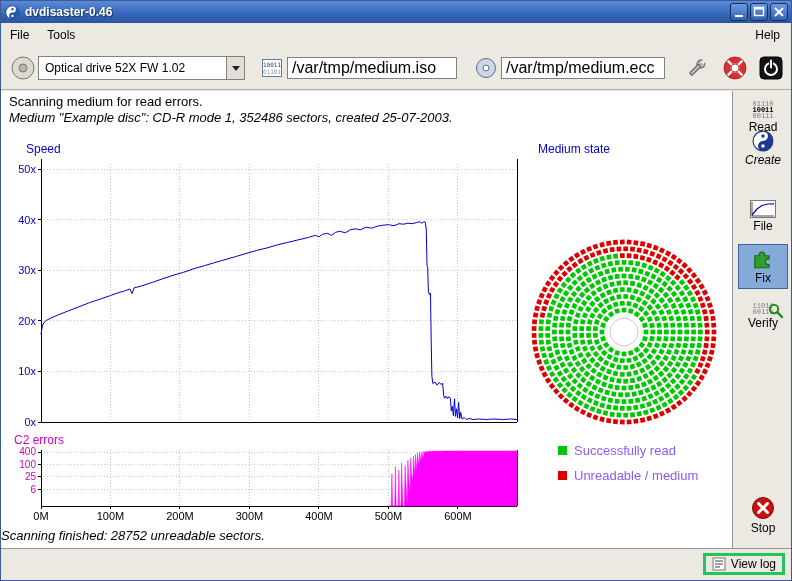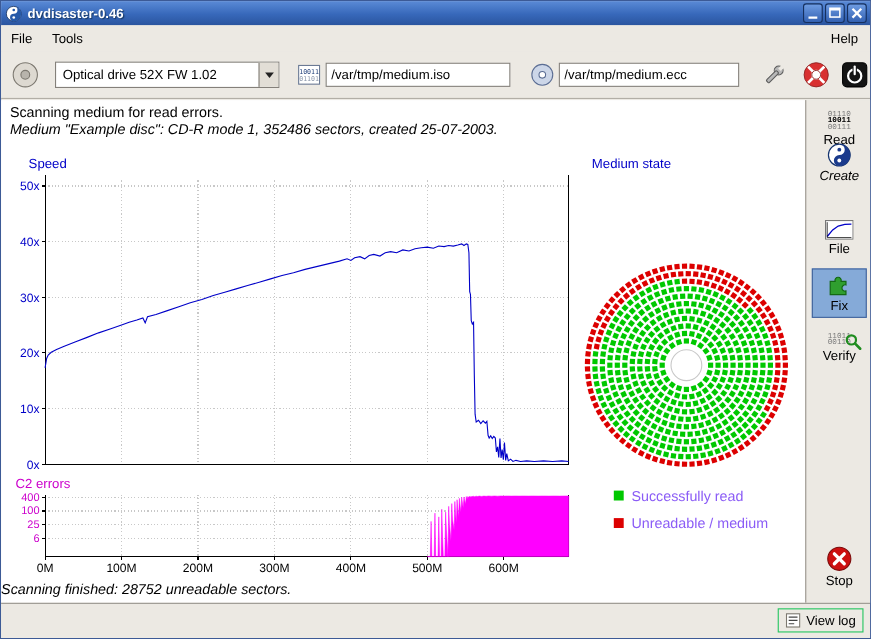--- a/index.html
+++ b/index.html
@@ -17,25 +17,25 @@
   .tb-btn{width:18px;height:18px;background:linear-gradient(#6e9ce2,#3361b2);border:1px solid #16305e;border-radius:3px;display:flex;align-items:center;justify-content:center;cursor:pointer;}
 
   
   .menubar{position:absolute;top:22px;left:0;width:100%;height:24px;background:#ece9e3;display:flex;align-items:center;font-size:12px;}
   .menu-item{padding:4px 9px;cursor:pointer;color:#000;}
   .menu-right{margin-left:auto;margin-right:2px;}
 
   
   .toolbar{position:absolute;top:46px;left:0;width:100%;height:43px;display:flex;align-items:center;border-bottom:1px solid #b2aea6;background:#ece9e3;}
   .tool-btn{display:flex;align-items:center;justify-content:center;cursor:pointer;background:transparent;border:1px solid transparent;}
-  .combo{margin-left:13px;width:207px;height:24px;background:#fff;border:1px solid #84807a;display:flex;align-items:center;cursor:pointer;}
+  .combo{margin-left:1px;width:207px;height:24px;background:#fff;border:1px solid #84807a;display:flex;align-items:center;cursor:pointer;}
   .combo-text{flex:1;font-size:12px;padding-left:6px;color:#000;white-space:nowrap;overflow:hidden;}
   .combo-arrow-box{width:18px;height:100%;border-left:1px solid #84807a;background:#e2ded6;display:flex;align-items:center;justify-content:center;}
   .combo-arrow{width:0;height:0;border-left:4px solid transparent;border-right:4px solid transparent;border-top:5px solid #222;}
-  .text-input{height:22px;border:1px solid #84807a;background:#fff;font-family:"Liberation Sans",sans-serif;font-size:12px;padding:0 4px;color:#000;}
+  .text-input{height:22px;border:1px solid #84807a;background:#fff;font-family:"Liberation Sans",sans-serif;font-size:16px;padding:0 4px;color:#000;}
 
   
   .panel{position:absolute;top:90px;left:0;width:731px;height:457px;background:#fff;}
   .status-line1{position:absolute;left:8px;top:3px;font-size:13px;color:#000;}
   .status-line2{position:absolute;left:8px;top:19px;font-size:13px;font-style:italic;color:#000;}
   #chart-svg{position:absolute;left:8px;top:50px;}
   .medium-title{position:absolute;left:537px;top:51px;font-size:12px;color:#0000c8;}
   #disc-svg{position:absolute;left:527px;top:140px;}
   .legend-item{position:absolute;left:537px;display:flex;align-items:center;gap:7px;font-size:13px;color:#8b5cf6;margin-left:20px;}
   .legend-swatch{width:9px;height:9px;display:inline-block;}
@@ -47,21 +47,21 @@
   .side-btn.active{background:#85aad8;border:1px solid #41639c;justify-content:center;}
   .side-label{font-size:12px;color:#000;}
   .binary-rows{font-family:Liberation Mono, monospace;font-size:7px;line-height:6px;text-align:right;}
   .binary-rows .dim{color:#7c7c7c;}
   .binary-rows .strong{color:#000;font-weight:bold;}
   .verify-icon-wrap{position:relative;}
   .verify-mag{position:absolute;right:-10px;bottom:-4px;}
 
   
   .statusbar{position:absolute;left:0;top:547px;width:100%;height:34px;background:#ece9e3;border-top:1px solid #9a968e;}
-  .viewlog-btn{position:absolute;right:6px;top:4px;height:22px;display:flex;align-items:center;gap:5px;padding:0 6px;cursor:pointer;border:1px solid #22c55e;background:#ece9e3;font-size:12px;color:#000;}
+  .viewlog-btn{position:absolute;right:6px;top:4px;height:22px;display:flex;align-items:center;gap:5px;padding:0 6px;cursor:pointer;border:3px solid #22c55e;background:#ece9e3;font-size:12px;color:#000;}
 
   
   #chart-svg text, #disc-svg text{font-family:"Liberation Sans",sans-serif;}
 </style>
 </head>
 <body>
 
 <div class="window">
 
   <div class="titlebar">

